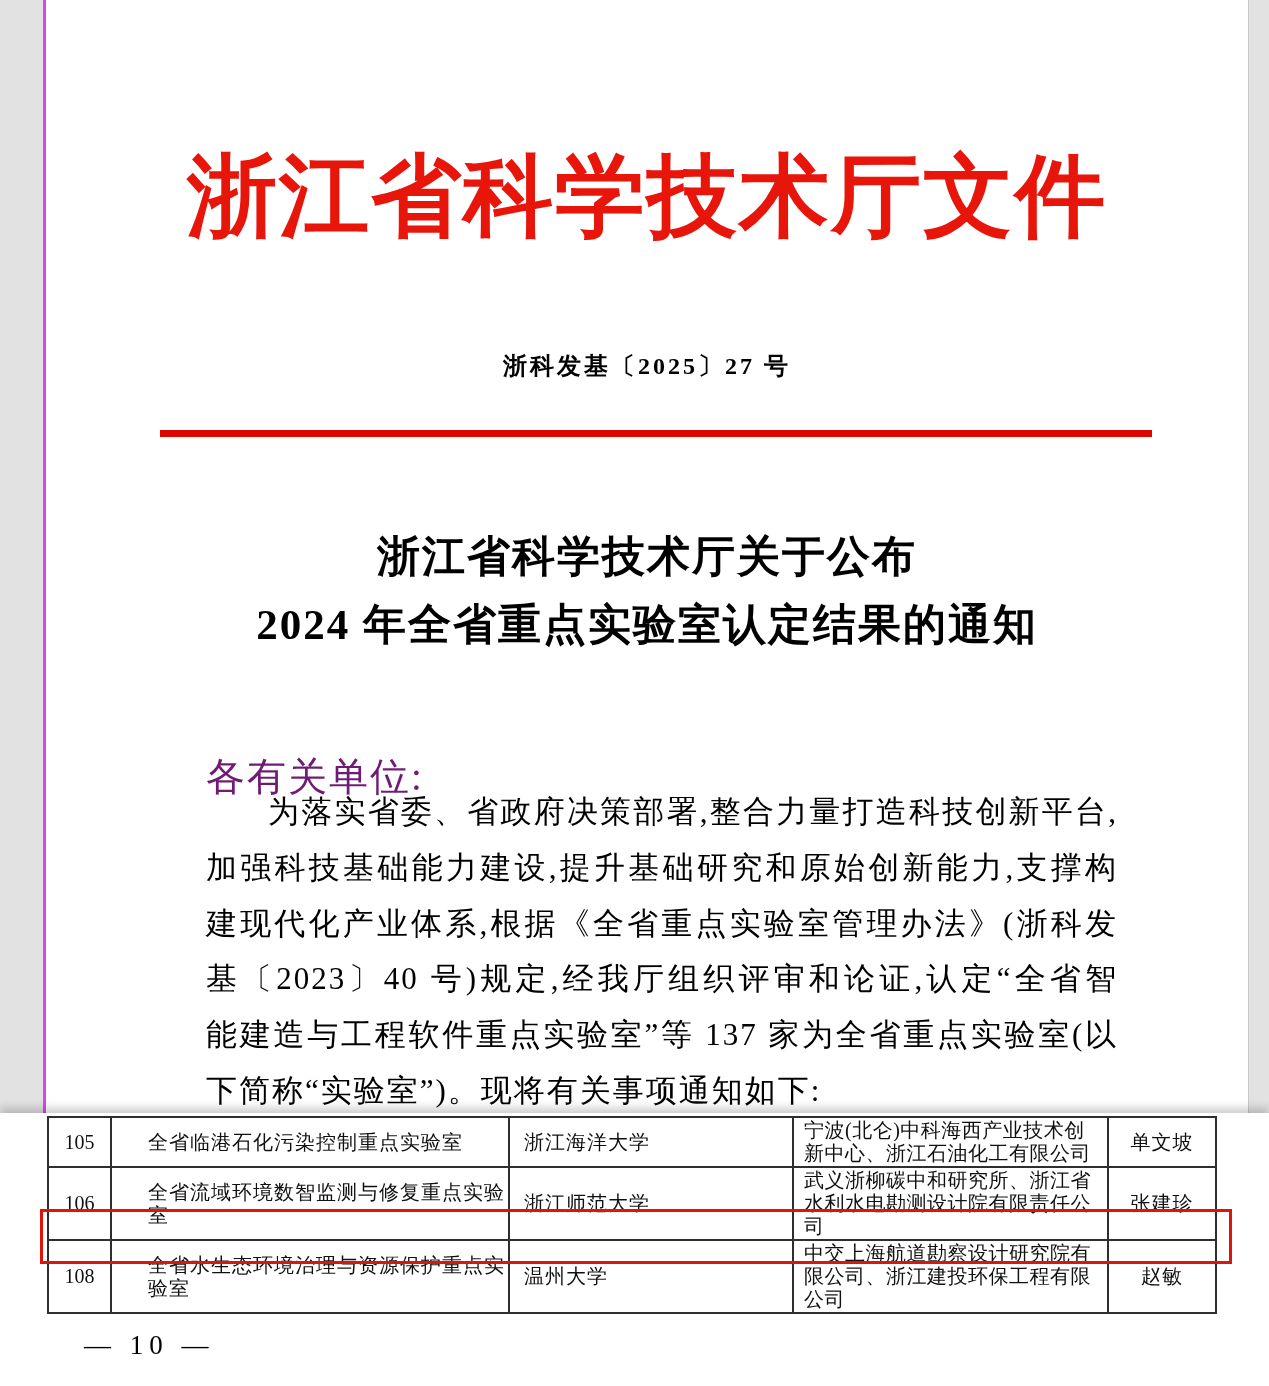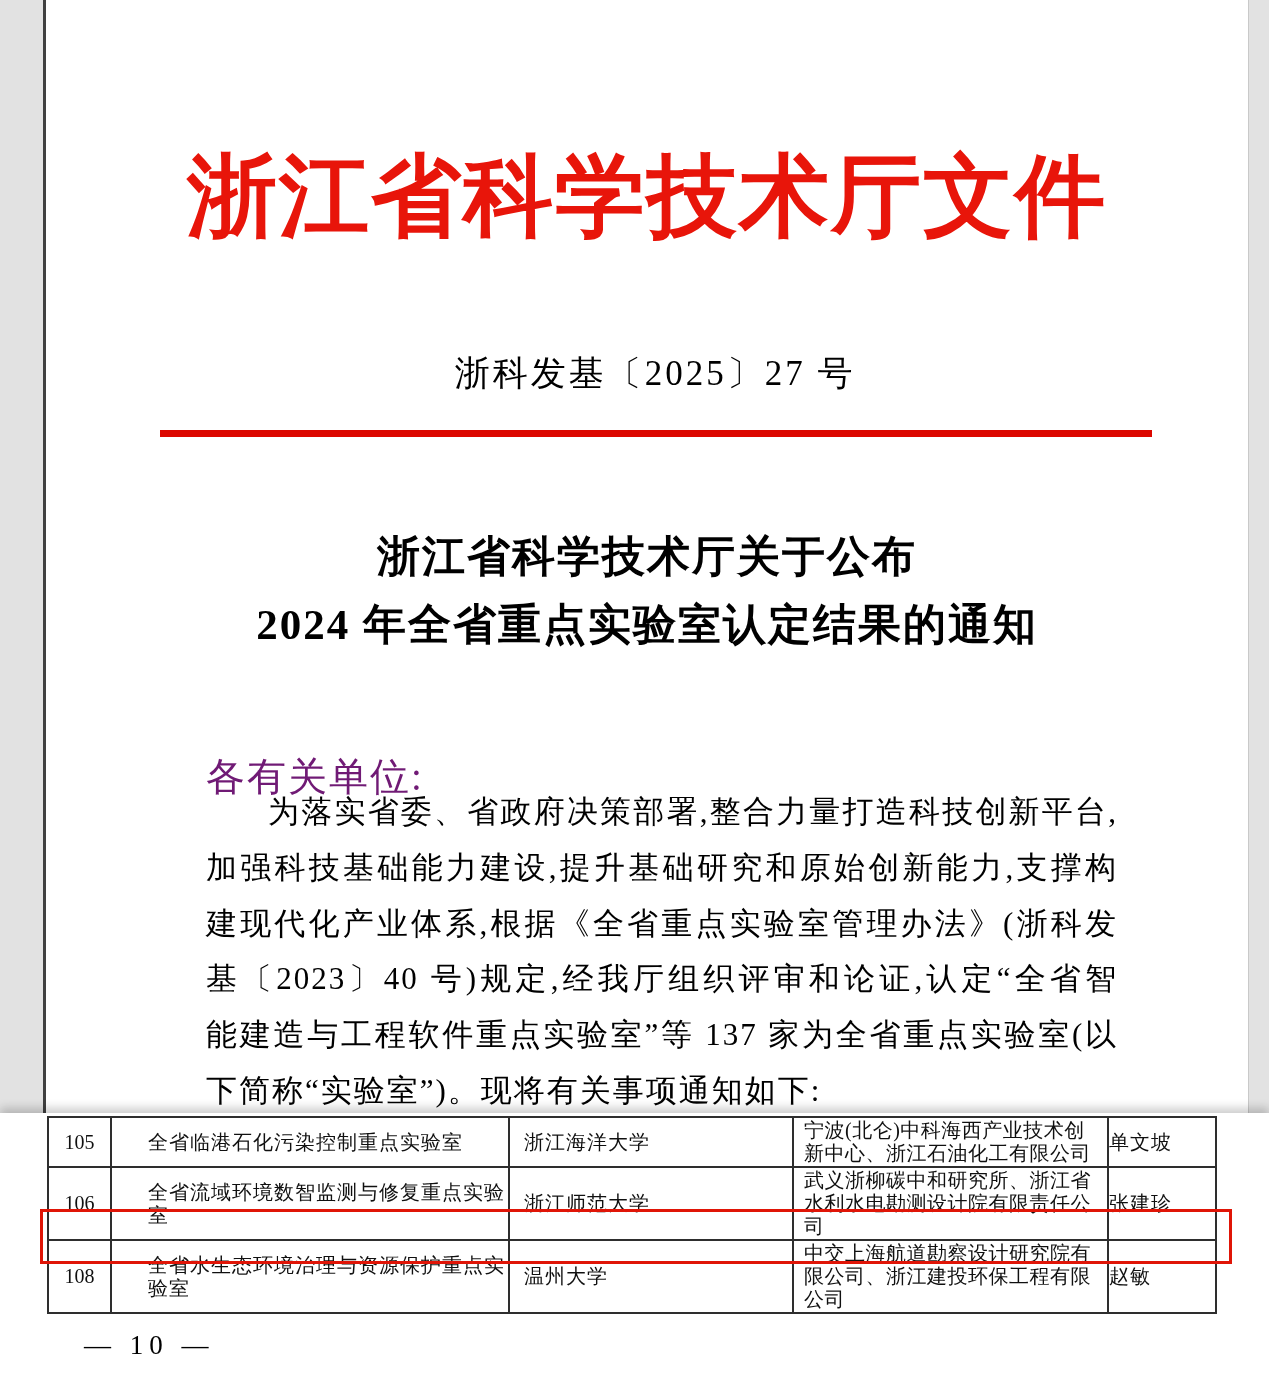--- a/index.html
+++ b/index.html
@@ -17,47 +17,47 @@
   }
 
   
   .page {
     position: absolute;
     left: 43px;
     top: 0;
     width: 1206px;
     height: 1113px;
     background: #ffffff;
-    border-left: 3px solid #404040;
+    border-left: 3px solid #d946ef;
     border-right: 1px solid #c9c9c9;
   }
 
   .agency-title {
     position: absolute;
     top: 142px;
     left: 0;
     width: 100%;
     text-align: center;
     color: #e8150a;
     font-size: 90px;
     font-weight: 700;
     letter-spacing: 2px;
     white-space: nowrap;
     line-height: 110px;
   }
 
   .doc-number {
     position: absolute;
     top: 350px;
-    left: 8px;
+    left: 0;
     width: 100%;
     text-align: center;
     color: #000;
-    font-size: 35px;
-    font-weight: 400;
+    font-size: 24px;
+    font-weight: 700;
     letter-spacing: 3px;
     white-space: nowrap;
   }
 
   .red-rule {
     position: absolute;
     top: 430px;
     left: 114px;
     width: 992px;
     height: 7px;
@@ -130,21 +130,21 @@
     color: #101010;
     vertical-align: middle;
     word-break: break-all;
     line-height: 23px;
     font-family: "Liberation Serif", "DejaVu Serif", serif;
   }
   td.c-no { text-align: center; font-size: 21px; }
   td.c-lab { padding-left: 36px; letter-spacing: 1px; }
   td.c-inst { padding-left: 14px; letter-spacing: 1px; }
   td.c-part { padding: 1px 6px 1px 10px; letter-spacing: 0.5px; }
-  td.c-dir { letter-spacing: 1px; }
+  td.c-dir { text-align: center; letter-spacing: 1px; }
 
   tr.r0 { height: 49px; }
   tr.r1 { height: 47px; }
   tr.r2 { height: 51px; }
   tr.r3 { height: 50px; }
 
   .highlight-box {
     position: absolute;
     left: 40px;
     top: 1209px;

